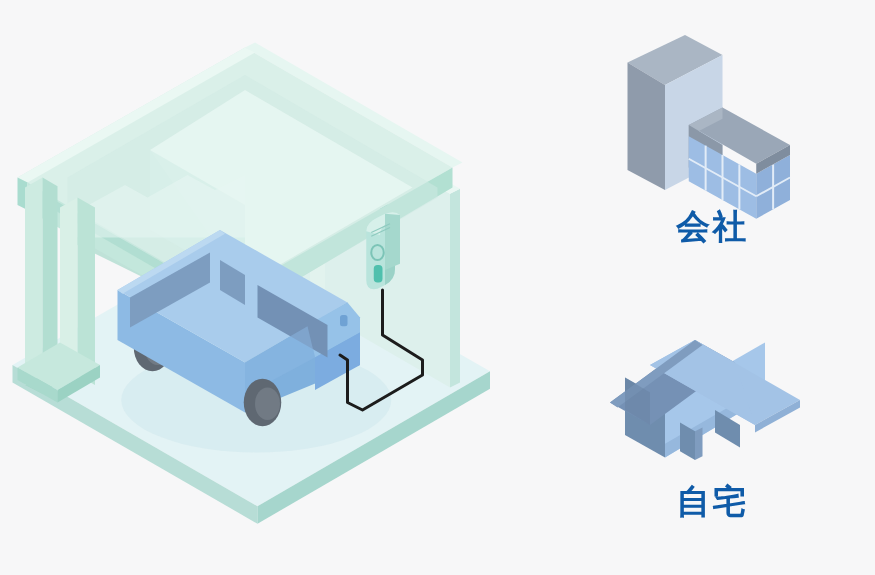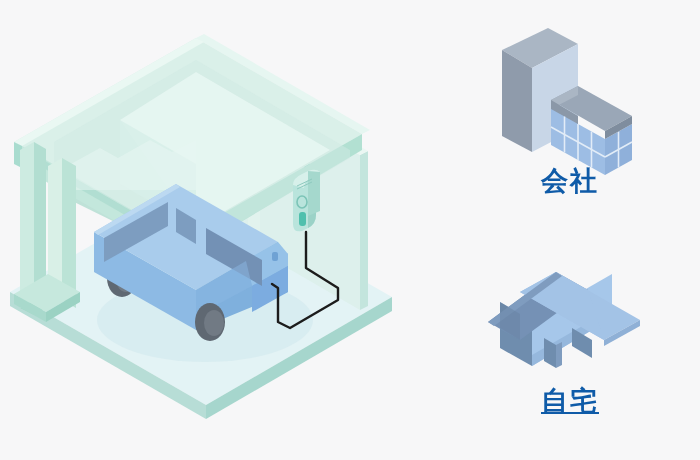--- a/index.html
+++ b/index.html
@@ -30,21 +30,21 @@
     position: absolute;
     width: 200px;
     text-align: center;
     font-weight: bold;
     font-size: 27px;
     letter-spacing: 2px;
     color: #0f5ba8;
     font-family: "DejaVu Sans", "Liberation Sans", sans-serif;
   }
   #label-company { left: 470px; top: 163px; }
-  #label-home { left: 470px; top: 383px; text-decoration: underline; }
+  #label-home { left: 470px; top: 383px; }
 </style>
 </head>
 <body>
 
 <div id="stage">
 
   <svg class="scene-svg" viewBox="0 0 700 460">
 
     <g>
 

